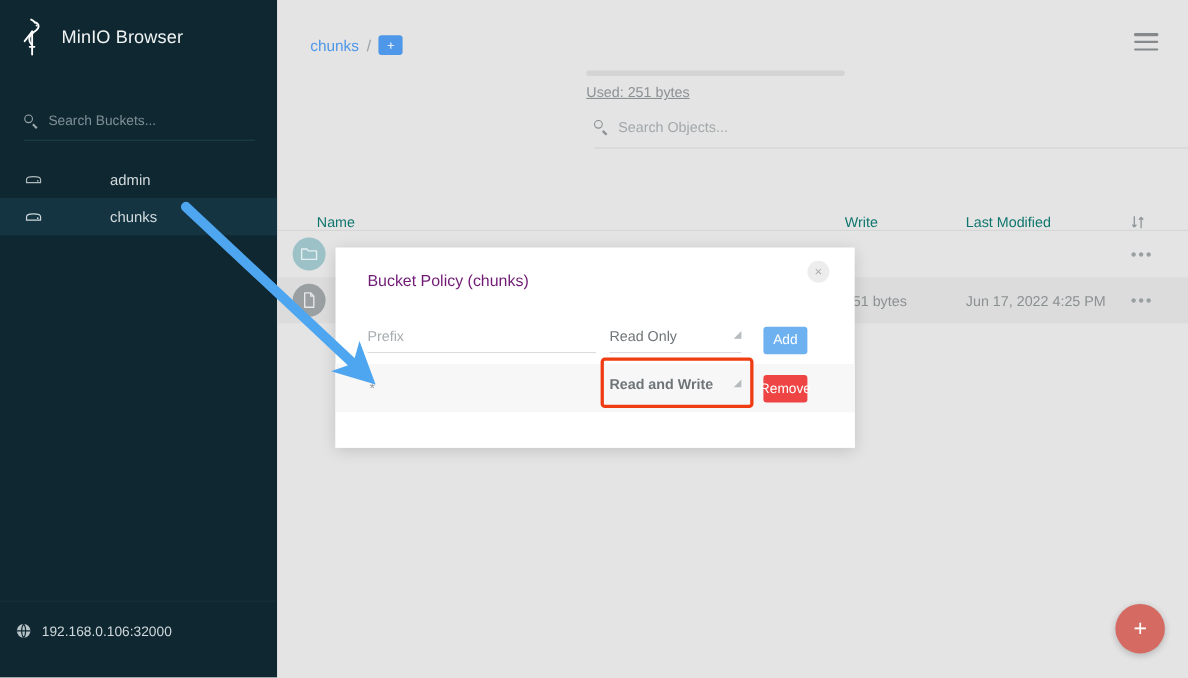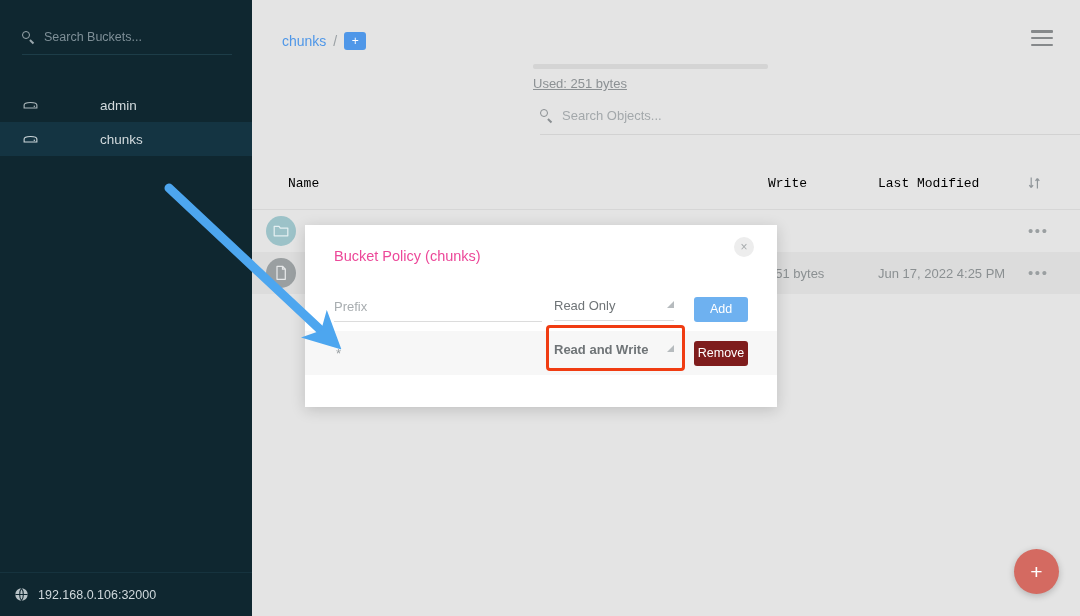--- a/index.html
+++ b/index.html
@@ -43,25 +43,25 @@
     display: block;
   }
   .brand-title {
     font-size: 16.5px;
     color: #f0f3f4;
     margin-left: 10px;
     letter-spacing: .1px;
   }
 
   .bucket-search {
-    margin-top: 30px;
+    margin-top: 20px;
     height: 40px;
     padding: 0 20px 0 22px;
     display: flex;
-    align-items: flex-start;
+    align-items: flex-end;
     border-bottom: 1px solid #1c3views;
     box-sizing: border-box;
   }
   .bucket-search-inner {
     display: flex;
     align-items: center;
     width: 100%;
     border-bottom: 1px solid #1d3d48;
     padding-bottom: 10px;
   }
@@ -116,22 +116,22 @@
   .bucket-item.active { background: #143442; }
   .bucket-icon {
     width: 17px; height: 17px;
     flex: 0 0 17px;
     margin-right: 13px;
     display: block;
   }
 
   .sidebar-footer {
     position: absolute;
-    left: 0; right: 0; bottom: 0;
-    height: 44px;
+    left: 0; right: 0; bottom: 16px;
+    height: 54px;
     border-top: 1px solid #16333e;
     display: flex;
     align-items: center;
     padding-left: 14px;
     box-sizing: border-box;
   }
   .globe-icon { width: 15px; height: 15px; flex: 0 0 15px; margin-right: 9px; display:block; }
   .host-text { font-size: 12.5px; color: #cfd8dc; }
 
   
@@ -212,26 +212,25 @@
   }
   .obj-search-input::placeholder { color: #a3a8ab; }
 
   
   .obj-table {
     position: absolute;
     left: 0; right: 0; top: 176px;
   }
   .obj-head {
     display: flex;
-    align-items: flex-start;
+    align-items: flex-end;
     height: 33px;
     border-bottom: 1px solid #d6d6d6;
     font-size: 13px;
-    color: #000000;
-    font-family: Liberation Mono, monospace;
+    color: #0f766e;
   }
   .col-name { flex: 0 0 516px; padding-left: 36px; box-sizing: border-box; }
   .col-size { flex: 0 0 110px; }
   .col-mod  { flex: 0 0 150px; }
   .col-act  { flex: 1 1 auto; text-align: left; }
   .sort-icon { display:block; }
 
   .obj-row {
     display: flex;
     align-items: center;
@@ -274,21 +273,21 @@
     z-index: 40;
   }
   .modal-head {
     height: 62px;
     position: relative;
     display: flex;
     align-items: center;
     padding-left: 29px;
     box-sizing: border-box;
   }
-  .modal-title { font-size: 14.5px; color: #ec4899; }
+  .modal-title { font-size: 14.5px; color: #701a75; }
   .modal-close {
     position: absolute;
     right: 23px; top: 12px;
     width: 20px; height: 20px;
     border-radius: 50%;
     background: #ededed;
     display: flex; align-items: center; justify-content: center;
     color: #a7abad;
     font-size: 12px;
     line-height: 1;
@@ -327,30 +326,30 @@
   .sel.no-rule { border-bottom: 0; font-weight: bold; }
   .sel-caret {
     position: absolute;
     right: 0; top: 3px;
     width: 0; height: 0;
     border-left: 7px solid transparent;
     border-bottom: 7px solid #b6bbbe;
   }
   .pf-btn { flex: 1 1 auto; display: flex; justify-content: flex-start; }
   .btn {
-    width: 54px; height: 25px;
+    width: 40px; height: 25px;
     border-radius: 3px;
     color: #fff;
     font-size: 12.5px;
     display: flex; align-items: center; justify-content: center;
     border: 0;
     font-family: "Liberation Sans", sans-serif;
   }
   .btn-add { background: #6eb1f0; }
-  .btn-remove { background: #7f1d1d; }
+  .btn-remove { background: #ef4444; }
   .modal-foot { height: 32px; background: #ffffff; }
 
   
   .hl-box {
     position: absolute;
     left: 546px; top: 325px;
     width: 133px; height: 40px;
     border: 3px solid #f03c12;
     border-radius: 4px;
     z-index: 60;
@@ -364,20 +363,33 @@
     pointer-events: none;
   }
 </style>
 </head>
 <body>
 
 <div id="app">
 
   <div class="sidebar">
 
+    <div class="brand">
+      <svg class="brand-logo" viewBox="0 0 30 38">
+        <g fill="none" stroke="#ffffff" stroke-width="1.7" stroke-linecap="round" stroke-linejoin="round">
+          <path d="M15.5 5.5c2.2 0 3.6 1.6 3.6 3.4 0 2.6-2.3 3.8-4.4 5.3-2.3 1.6-4.1 3.4-4.1 6.4 0 2 .7 3.4 1.9 4.6"></path>
+          <path d="M15.6 5.3c-.8-1.2-2-2.1-3.3-2.5"></path>
+          <path d="M13.2 13.6 L6.4 22.4"></path>
+          <path d="M13.2 13.6 L13.2 34.5"></path>
+          <path d="M11 27.6 L15.3 27.6"></path>
+        </g>
+        <circle cx="17.3" cy="8.2" r="0.9" fill="#ffffff"></circle>
+      </svg>
+      <span class="brand-title">MinIO Browser</span>
+    </div>
 
     <div class="bucket-search">
       <div class="bucket-search-inner">
         <span class="search-glyph"></span>
         <input class="bucket-search-input" type="text" placeholder="Search Buckets..." style="">
       </div>
     </div>
 
     <div class="bucket-list">
       <div class="bucket-item">

